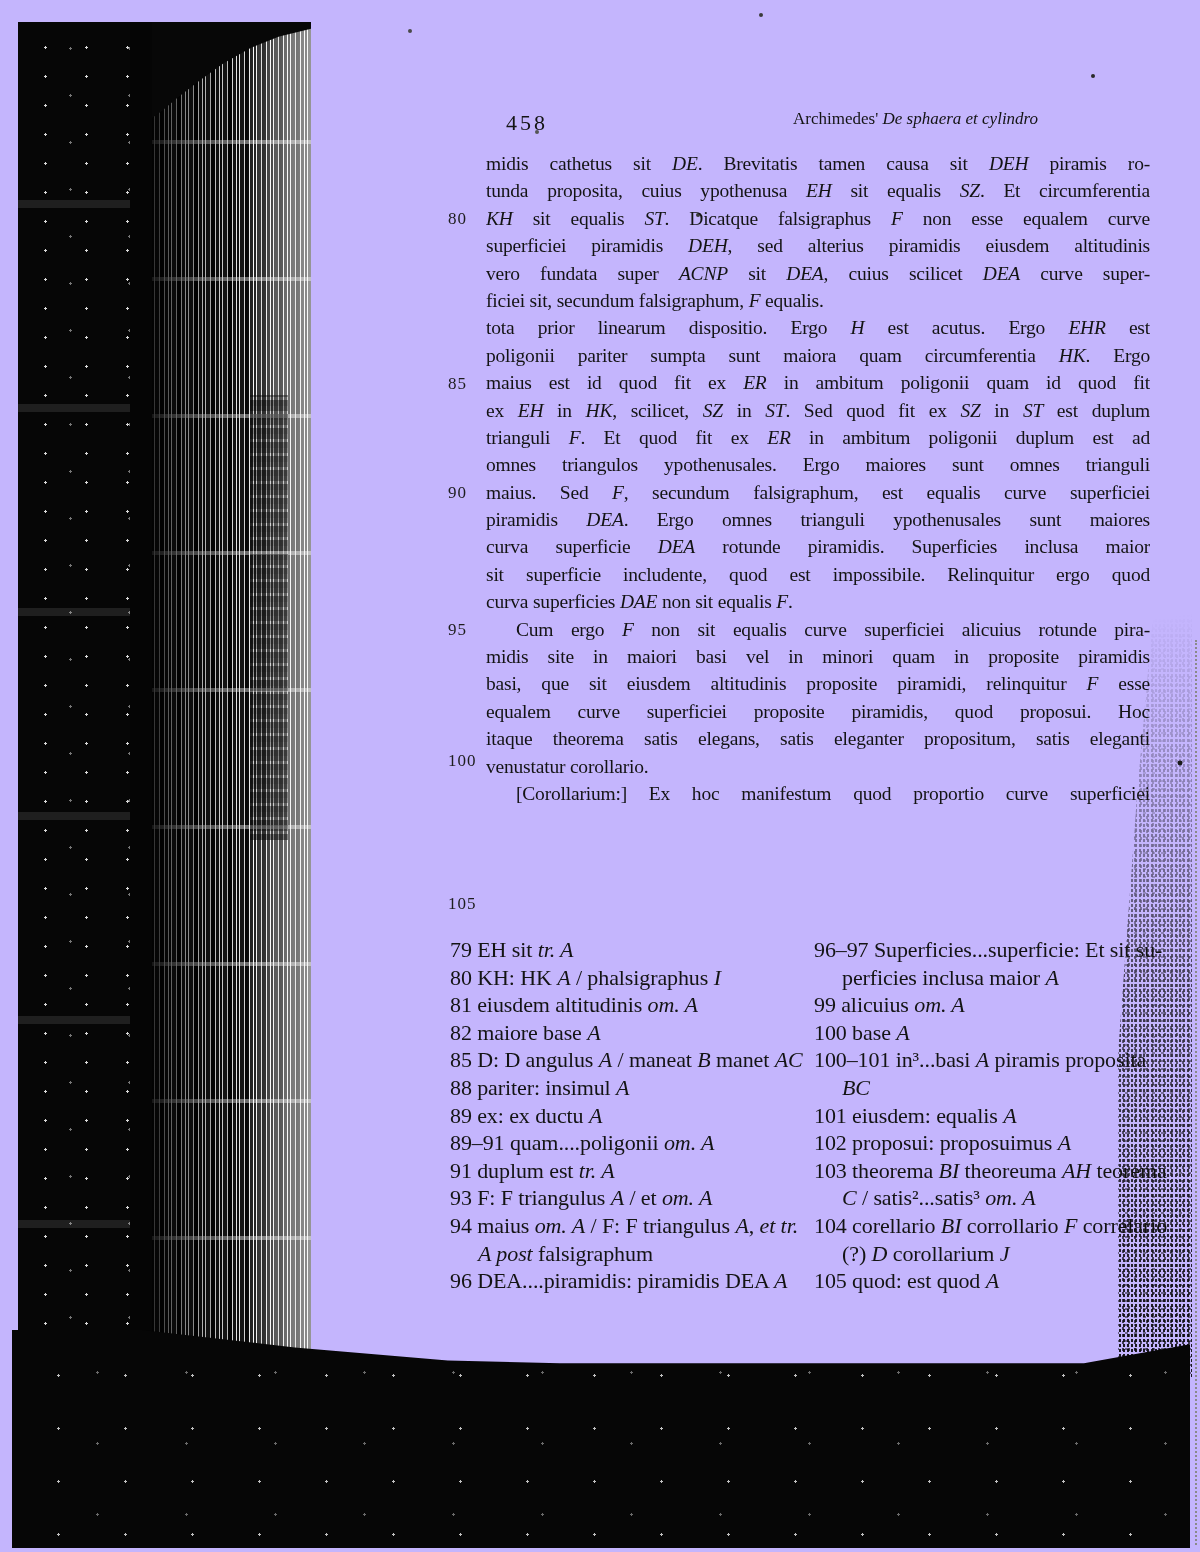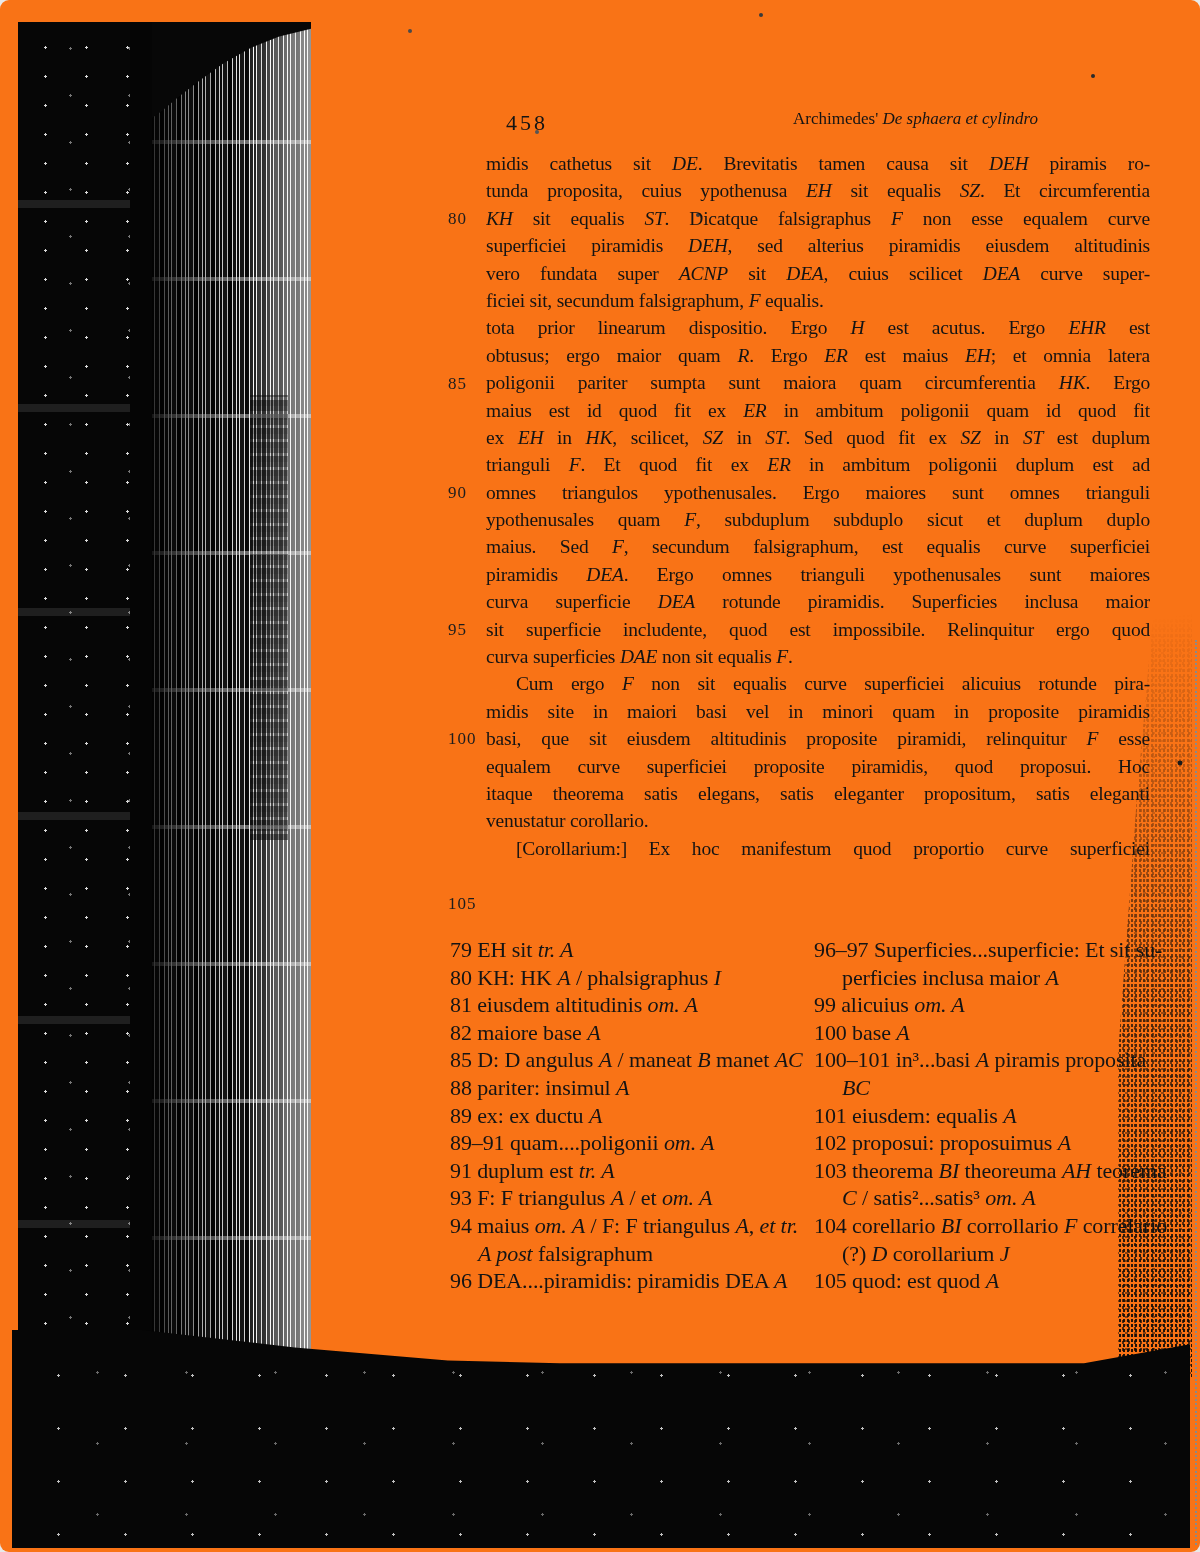--- a/index.html
+++ b/index.html
@@ -1,21 +1,20 @@
 <!DOCTYPE html>
 <html><head>
 <meta charset="utf-8">
 <style>
   html,body{margin:0;padding:0;background:#e9e9e9;}
   #scan{
     position:relative; width:1200px; height:1552px; margin:0 auto;
-    background:#f97316; overflow:hidden;
+    background:#c4b5fd; overflow:hidden;
     font-family:"Liberation Serif","DejaVu Serif",serif;
     color:#141414;
-    border-radius:9px;
   }
   
   .left-dark{
     position:absolute; left:18px; top:22px; width:115px; height:1524px;
     background-color:#060606;
     background-image:
       radial-gradient(circle, rgba(255,255,255,.85) 1px, transparent 1.4px),
       radial-gradient(circle, rgba(255,255,255,.45) 1px, transparent 1.4px),
       repeating-linear-gradient(180deg, transparent 0 178px, rgba(255,255,255,.10) 178px 186px, transparent 186px 204px);
     background-size:41px 29px, 59px 47px, 100% 100%;
@@ -120,38 +119,36 @@
   <div class="dust"></div>
 
   <div class="pageno" id="pageno">458</div>
   <div class="running-head" id="running-head">Archimedes' <i>De sphaera et cylindro</i></div>
 
   <div class="margin-nums" id="margin-nums">
       <div class="mnum" style="top: 58.8px;">80</div>
       <div class="mnum" style="top: 195.8px; margin-top: 28px;">85</div>
       <div class="mnum" style="top: 332.8px;">90</div>
       <div class="mnum" style="top: 469.8px;">95</div>
-      <div class="mnum" style="top: 579px; text-align: center;">100</div>
+      <div class="mnum" style="top: 601px; text-align: center;">100</div>
       <div class="mnum" style="top: 743.8px;">105</div>
     </div>
   <div class="body-block" id="body-block">
       <div class="bline">midis cathetus sit <i>DE</i>. Brevitatis tamen causa sit <i>DEH</i> piramis ro-</div>
       <div class="bline">tunda proposita, cuius ypothenusa <i>EH</i> sit equalis <i>SZ</i>. Et circumferentia</div>
       <div class="bline"><i>KH</i> sit equalis <i>ST</i>. Dicatque falsigraphus <i>F</i> non esse equalem curve</div>
       <div class="bline">superficiei piramidis <i>DEH</i>, sed alterius piramidis eiusdem altitudinis</div>
       <div class="bline">vero fundata super <i>ACNP</i> sit <i>DEA</i>, cuius scilicet <i>DEA</i> curve super-</div>
       <div class="bline end">ficiei sit, secundum falsigraphum, <i>F</i> equalis.</div>
       <div class="bline">tota prior linearum dispositio. Ergo <i>H</i> est acutus. Ergo <i>EHR</i> est</div>
-      <div class="bline">obtusus; ergo maior quam <i>R</i>. Ergo <i>ER</i> est maius <i>EH</i>; et omnia latera</div>
       <div class="bline">poligonii pariter sumpta sunt maiora quam circumferentia <i>HK</i>. Ergo</div>
       <div class="bline">maius est id quod fit ex <i>ER</i> in ambitum poligonii quam id quod fit</div>
       <div class="bline">ex <i>EH</i> in <i>HK</i>, scilicet, <i>SZ</i> in <i>ST</i>. Sed quod fit ex <i>SZ</i> in <i>ST</i> est duplum</div>
       <div class="bline">trianguli <i>F</i>. Et quod fit ex <i>ER</i> in ambitum poligonii duplum est ad</div>
       <div class="bline">omnes triangulos ypothenusales. Ergo maiores sunt omnes trianguli</div>
-      <div class="bline">ypothenusales quam <i>F</i>, subduplum subduplo sicut et duplum duplo</div>
       <div class="bline">maius. Sed <i>F</i>, secundum falsigraphum, est equalis curve superficiei</div>
       <div class="bline">piramidis <i>DEA</i>. Ergo omnes trianguli ypothenusales sunt maiores</div>
       <div class="bline">curva superficie <i>DEA</i> rotunde piramidis. Superficies inclusa maior</div>
       <div class="bline">sit superficie includente, quod est impossibile. Relinquitur ergo quod</div>
       <div class="bline end">curva superficies <i>DAE</i> non sit equalis <i>F</i>.</div>
       <div class="bline ind">Cum ergo <i>F</i> non sit equalis curve superficiei alicuius rotunde pira-</div>
       <div class="bline">midis site in maiori basi vel in minori quam in proposite piramidis</div>
       <div class="bline">basi, que sit eiusdem altitudinis proposite piramidi, relinquitur <i>F</i> esse</div>
       <div class="bline">equalem curve superficiei proposite piramidis, quod proposui. Hoc</div>
       <div class="bline">itaque theorema satis elegans, satis eleganter propositum, satis eleganti</div>

